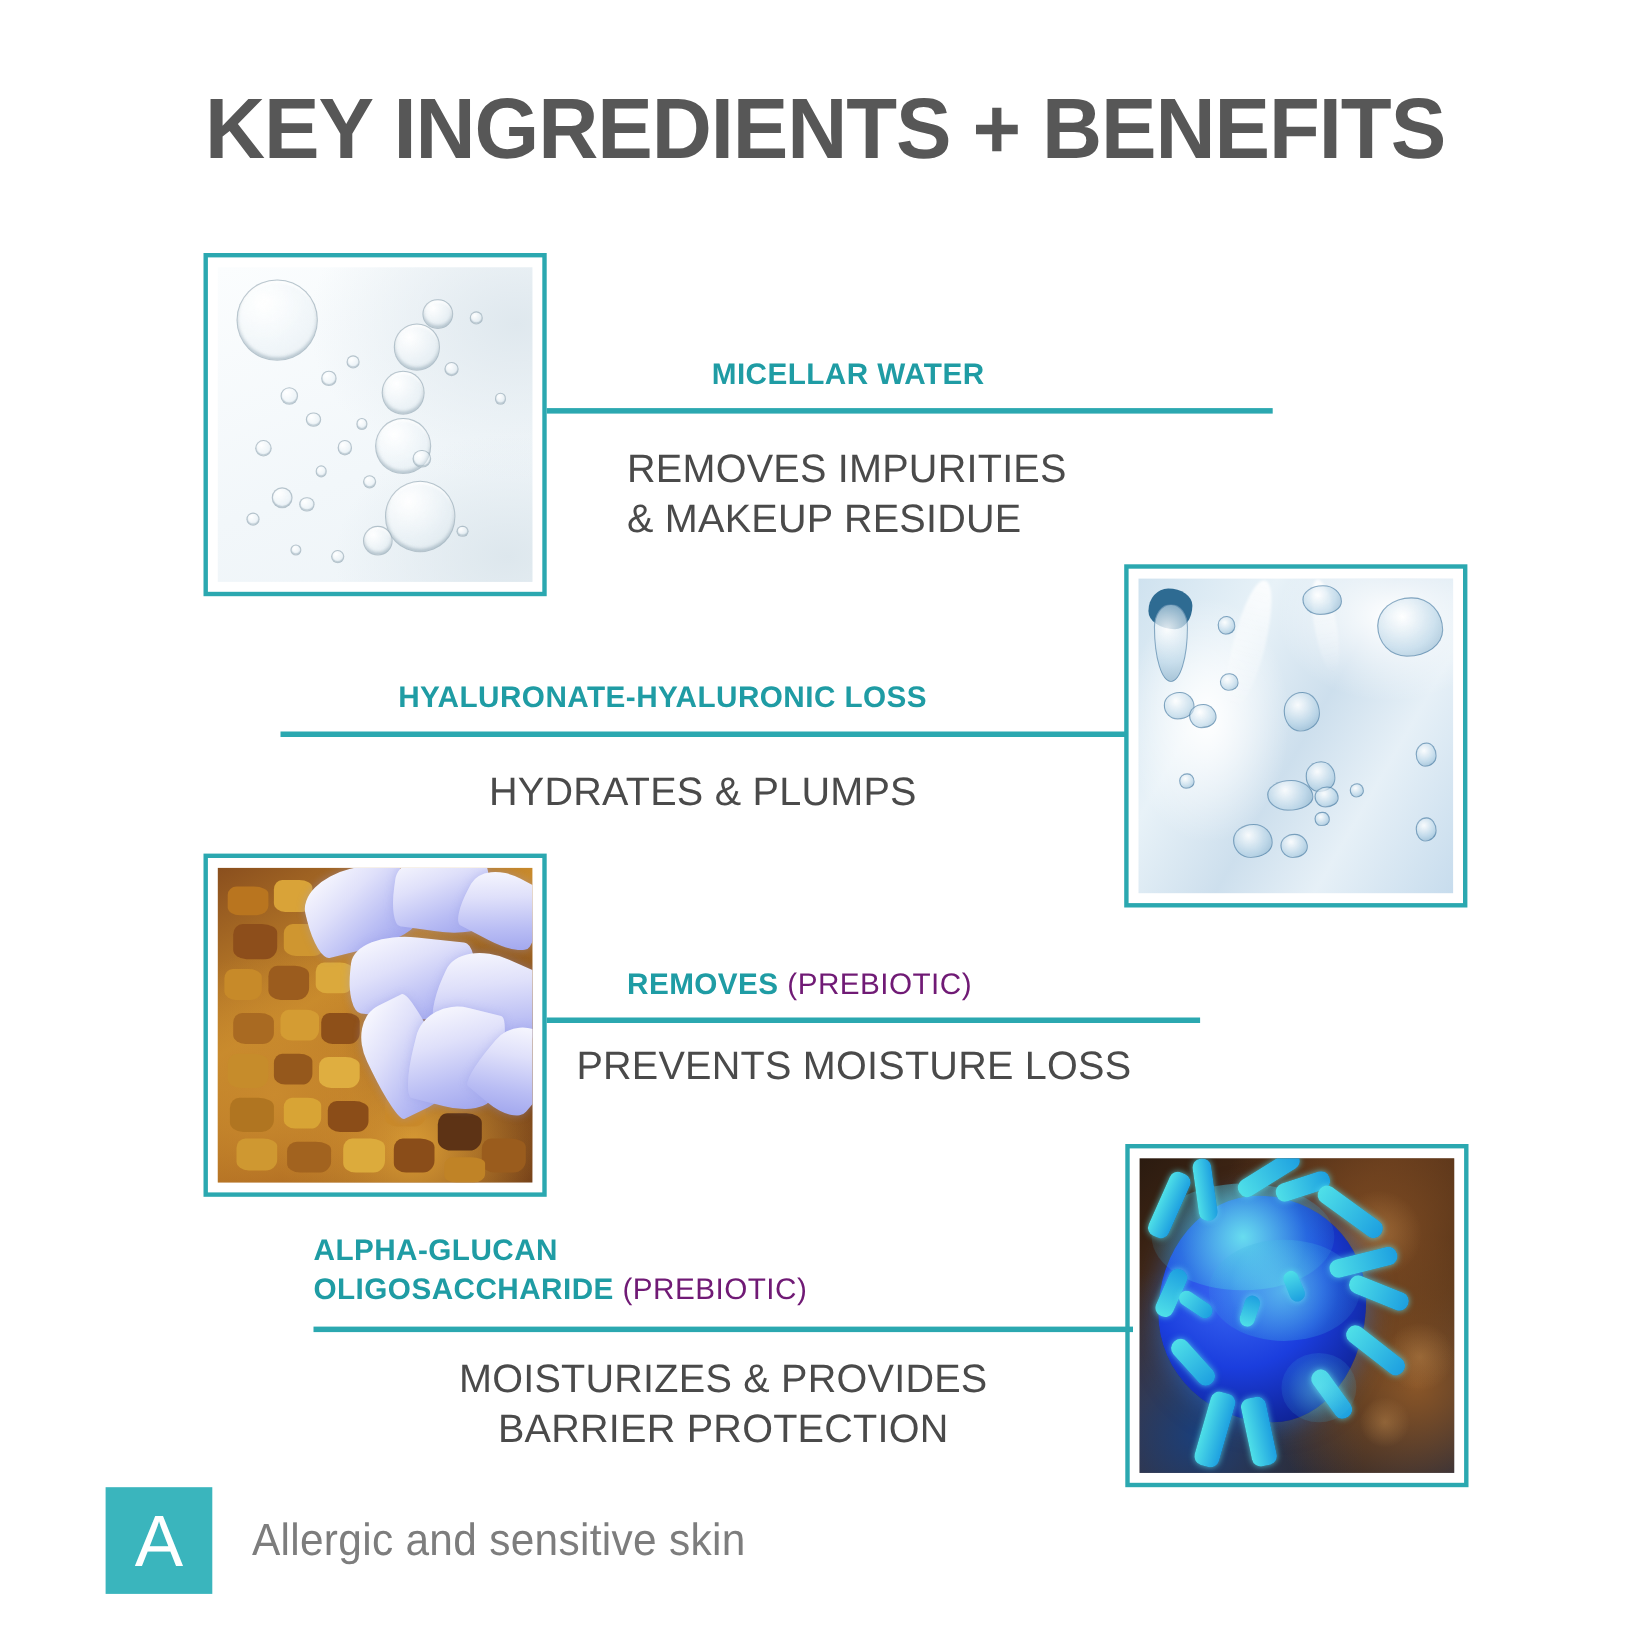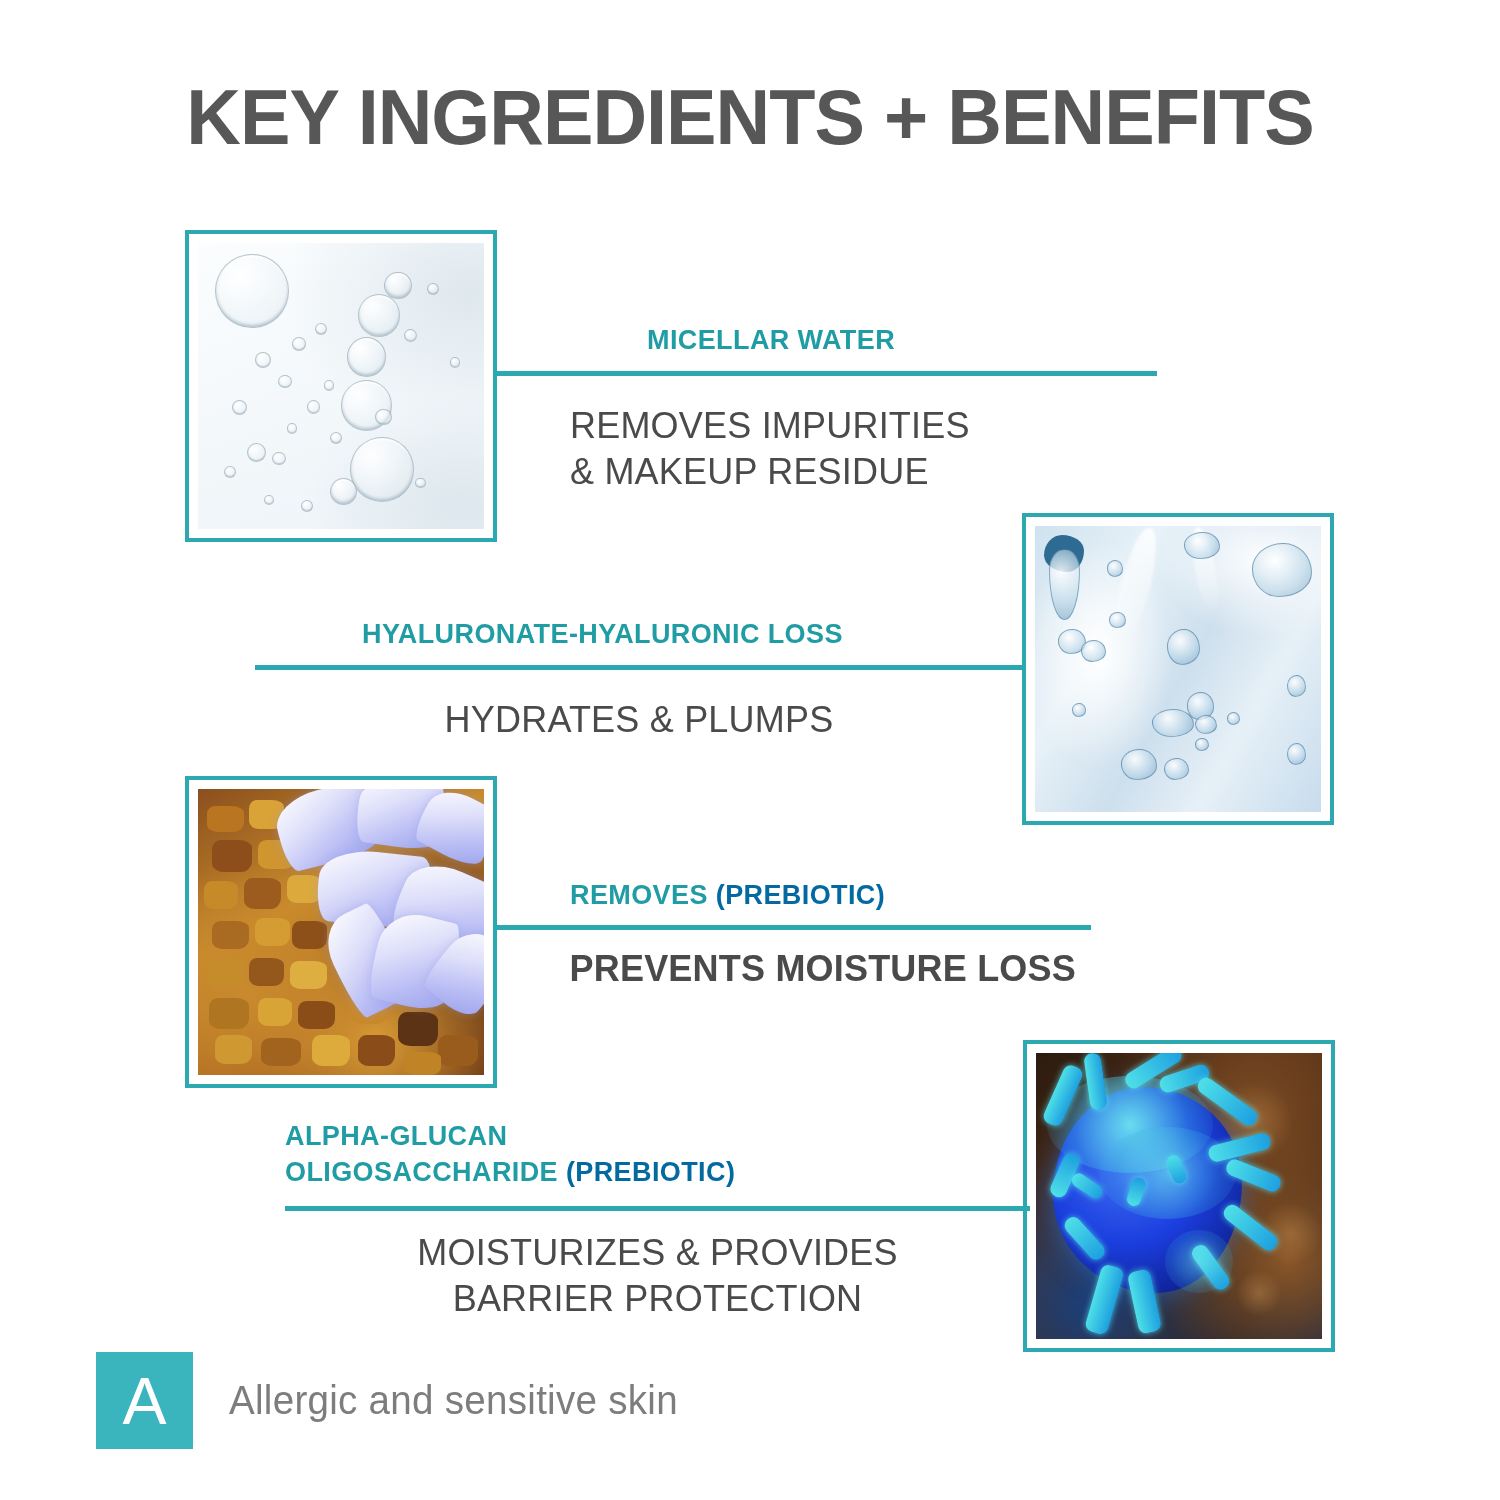--- a/index.html
+++ b/index.html
@@ -157,22 +157,22 @@
   
   .ing-name {
     position: absolute;
     font-size: 27px;
     font-weight: bold;
     letter-spacing: 0.4px;
     color: #1f9ca4;
     white-space: nowrap;
   }
   .ing-name .qual {
-    font-weight: bold;
-    color: #0369a1;
+    font-weight: normal;
+    color: #701a75;
   }
   .benefit {
     position: absolute;
     font-size: 36px;
     color: #4a4a4a;
     line-height: 1.28;
     letter-spacing: 0.2px;
     white-space: pre-line;
   }
 
@@ -182,21 +182,21 @@
   #benefit-1 { left: 570px; top: 403px; text-align: left; }
 
   
   #name-2    { left: 362px; top: 619px; }
   #line-2    { left: 255px; top: 665px; width: 768px; }
   #benefit-2 { left: 255px; top: 697px; width: 768px; text-align: center; }
 
   
   #name-3    { left: 570px; top: 880px; }
   #line-3    { left: 497px; top: 925px; width: 594px; }
-  #benefit-3 { left: 482px; top: 946px; width: 594px; text-align: right; font-weight: bold; }
+  #benefit-3 { left: 524px; top: 946px; width: 594px; text-align: left; }
 
   
   #name-4    { left: 285px; top: 1118px; width: 745px; line-height: 1.35; }
   #line-4    { left: 285px; top: 1206px; width: 745px; }
   #benefit-4 { left: 285px; top: 1230px; width: 745px; text-align: center; }
 
   
   #footer { position: absolute; left: 96px; top: 1352px; display: flex; align-items: center; }
   #badge {
     width: 97px;

